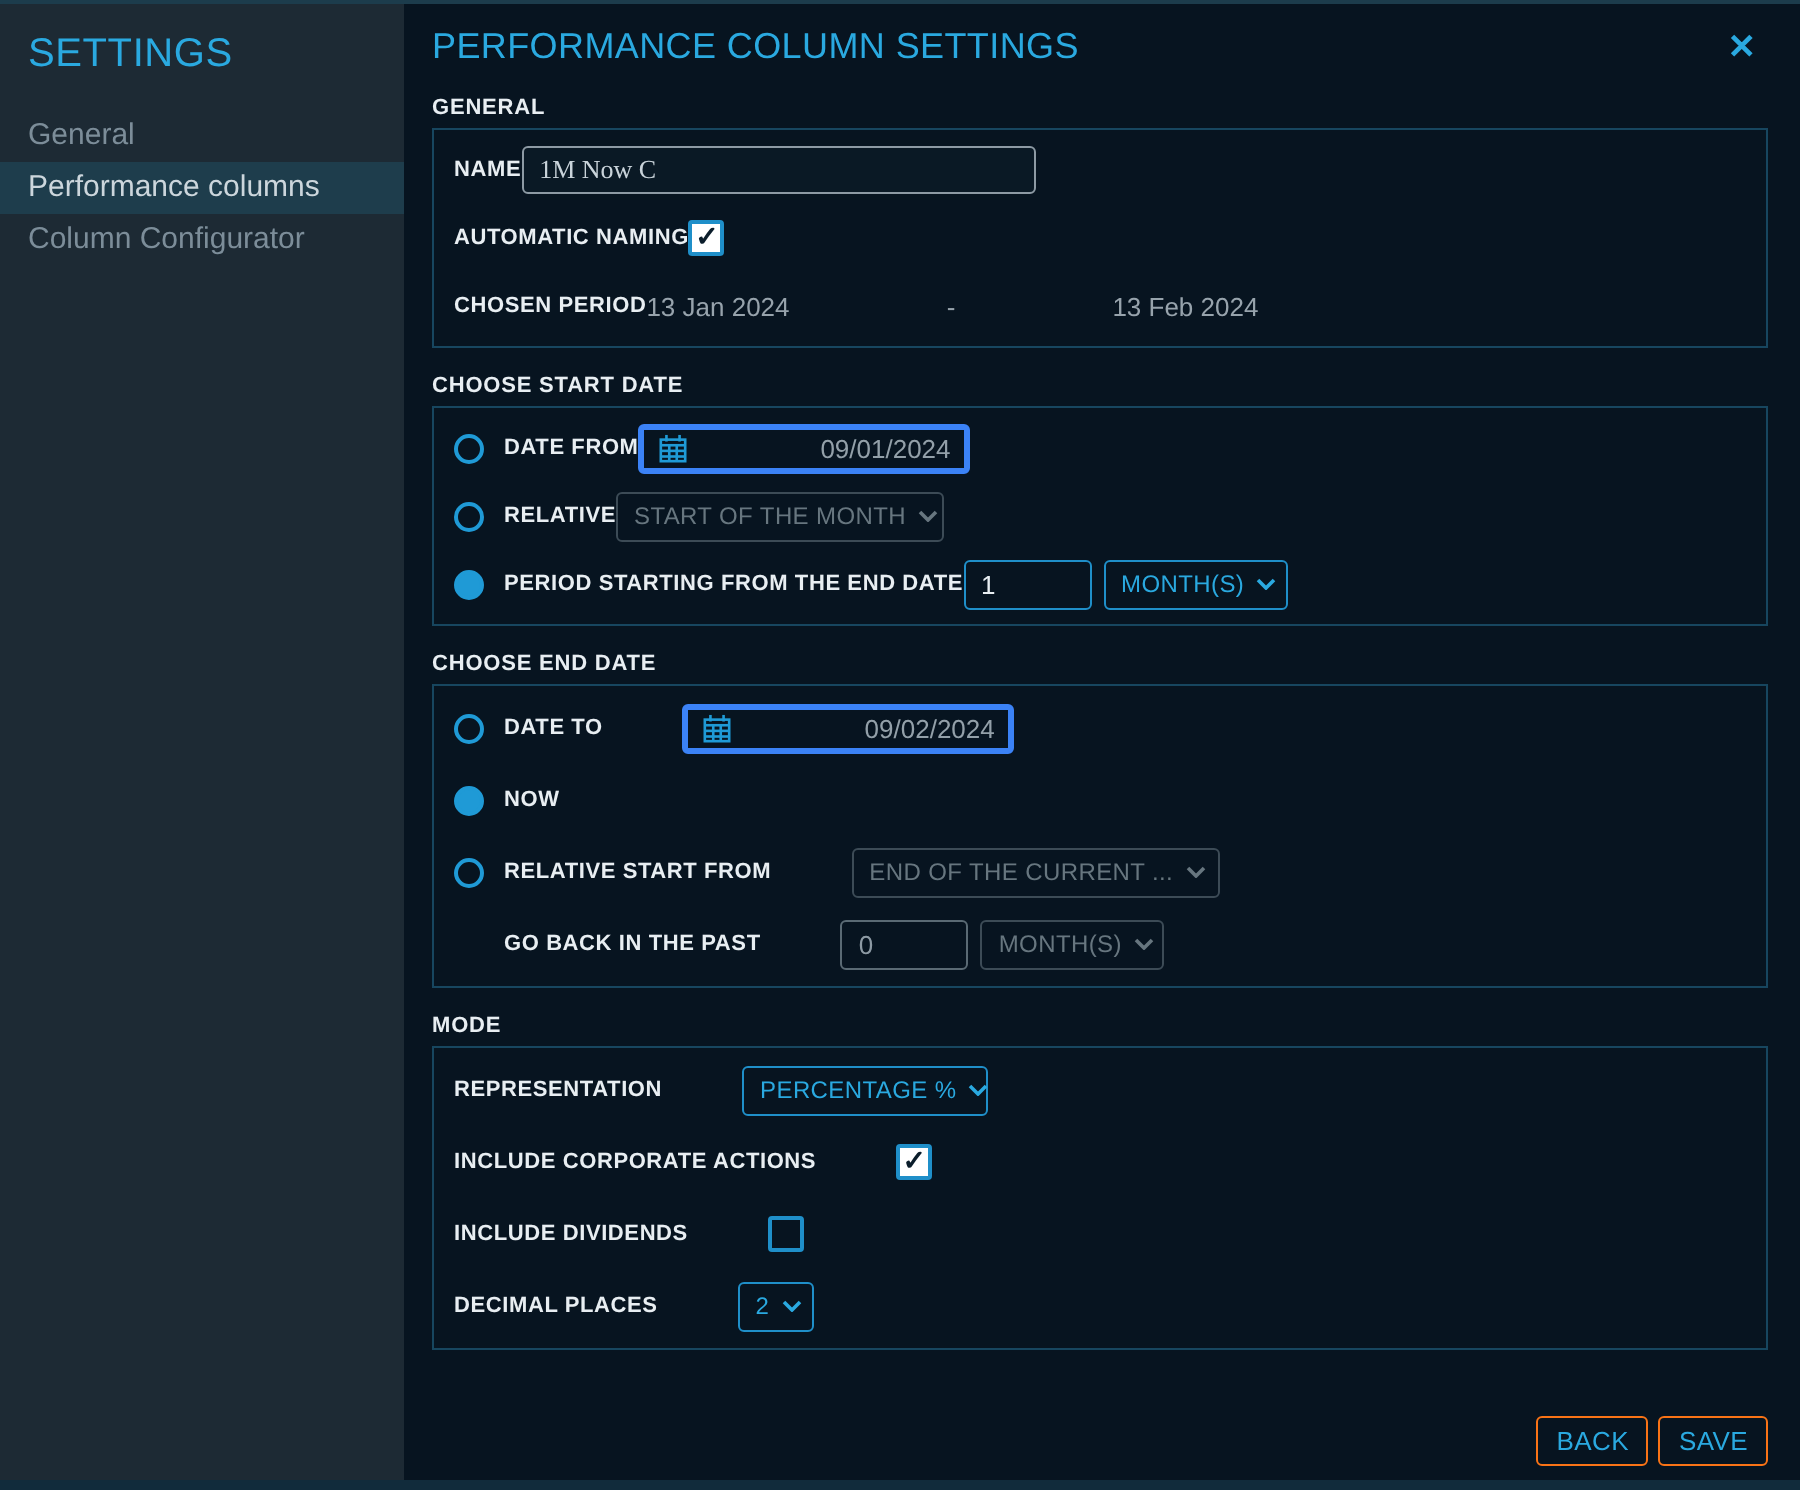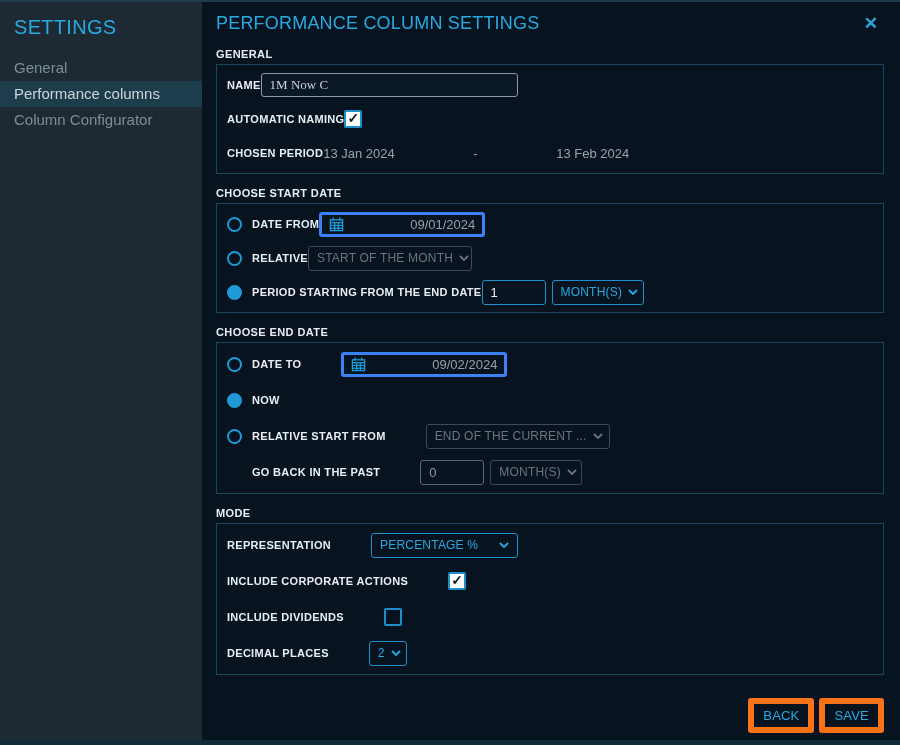--- a/index.html
+++ b/index.html
@@ -121,21 +121,21 @@
     height: 25px; border: 1px solid #1f8fc9; border-radius: 3px;
     display: flex; align-items: center; justify-content: space-between;
     padding: 0 8px; color: #2aa9e0; font-size: 12px; cursor: pointer;
     white-space: nowrap; background: transparent; letter-spacing: 0.2px;
   }
   .select svg { flex: 0 0 auto; margin-left: 6px; }
   .select.disabled { border-color: #3c4b56; color: #67767f; cursor: default; }
   .w-rel { width: 164px; }
   .w-relwide { width: 184px; }
   .w-month { width: 92px; }
-  .w-repr { width: 147px; }
+  .w-repr { width: 123px; }
   .w-dec { width: 38px; }
   
   .num-input {
     width: 64px; height: 25px; border: 1px solid #1f8fc9; border-radius: 3px;
     background: transparent; color: #e8eef2; font-size: 13px; padding: 0 8px;
     font-family: "Liberation Sans", sans-serif; outline: none;
   }
   .num-input.disabled { border-color: #5a6a74; color: #8d9aa4; }
   .ctrl-pair { display: flex; align-items: center; gap: 6px; }
   
@@ -143,21 +143,21 @@
     width: 306px; display: flex; align-items: center; justify-content: space-between;
     color: #97a3ac; font-size: 13px;
   }
   
   .footer {
     margin-top: auto;
     display: flex; justify-content: flex-end; gap: 5px;
     padding-bottom: 12px;
   }
   .btn {
-    background: transparent; border: 6px solid #f97316; border-radius: 3px;
+    background: transparent; border: 1px solid #f97316; border-radius: 3px;
     color: #2aa9e0; font-size: 13px; padding: 4px 9px; cursor: pointer;
     font-family: "Liberation Sans", sans-serif; letter-spacing: 0.2px;
   }
   .bottom-strip {
     position: absolute; left: 0; right: 0; bottom: 0; height: 5px;
     background: #112b3b;
   }
 </style>
 </head>
 <body>

